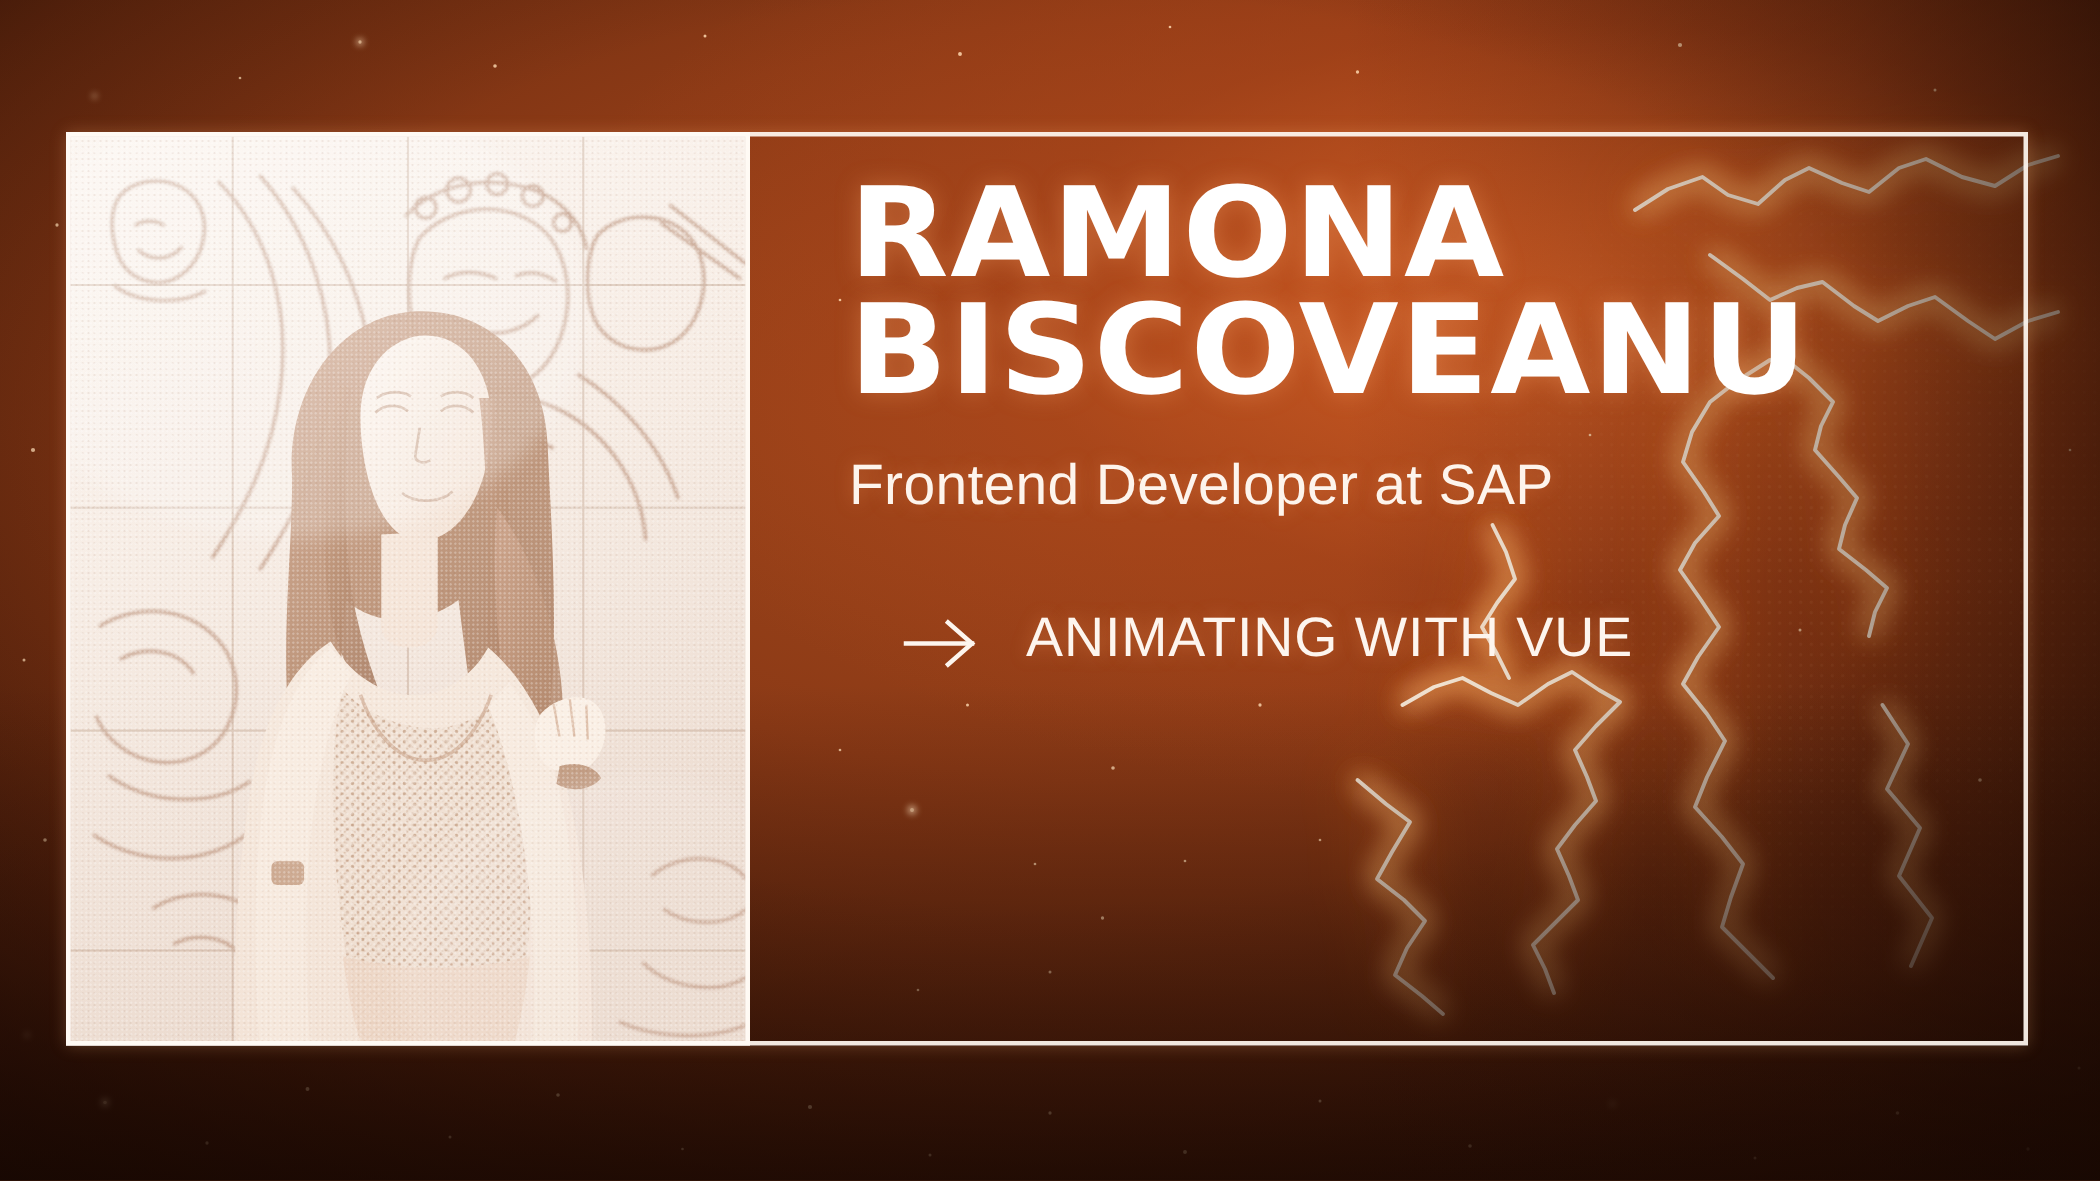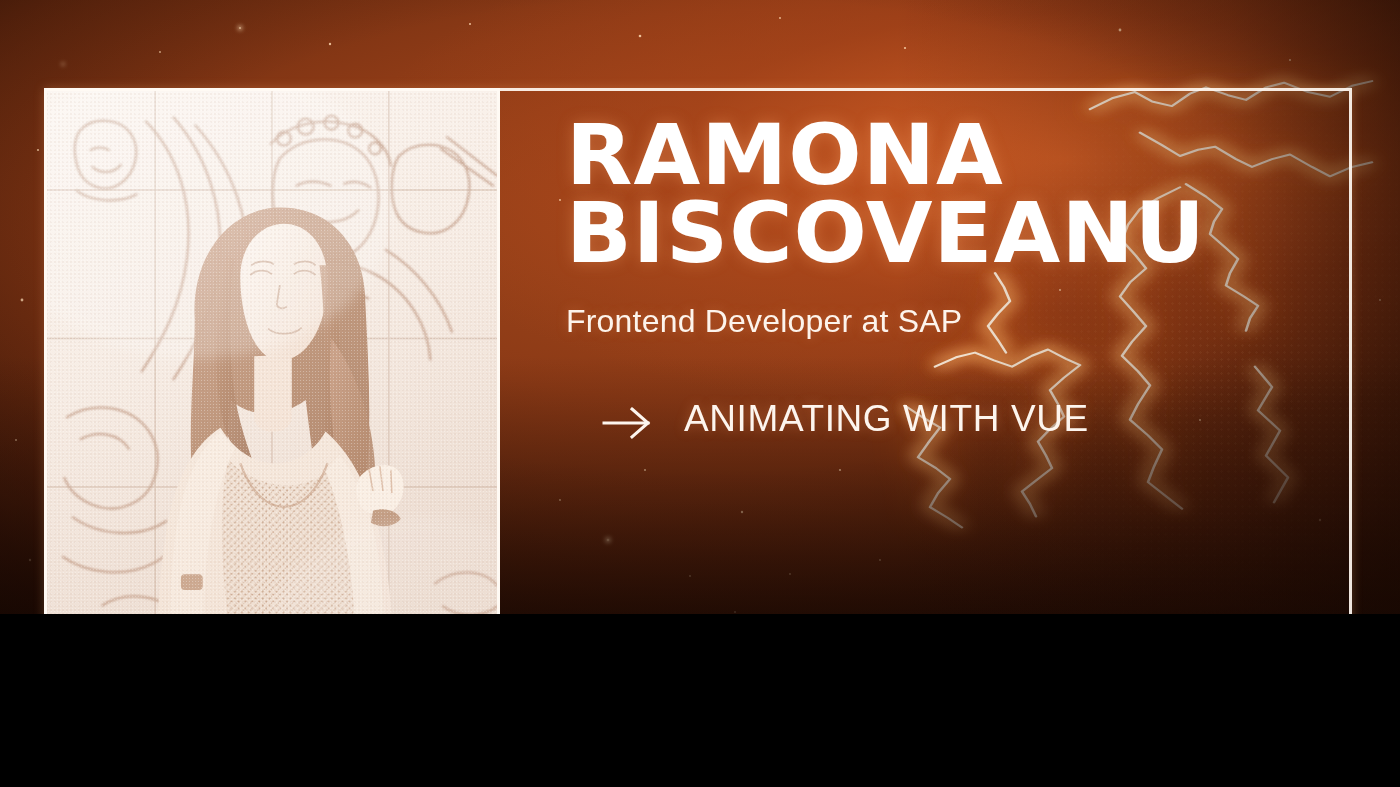--- a/index.html
+++ b/index.html
@@ -8,21 +8,21 @@
     padding: 0;
     background: #000;
   }
   body {
     font-family: "Liberation Sans", sans-serif;
   }
 
   #slide {
     position: relative;
     width: 1400px;
-    height: 614px;
+    height: 787px;
     overflow: hidden;
     background: #6b2c12;
   }
 
   
   .bg-base {
     position: absolute;
     inset: 0;
     background:
       radial-gradient(ellipse 70% 60% at 76% 26%,
@@ -151,21 +151,21 @@
     text-shadow: 0 0 16px rgba(255,170,110,0.35);
   }
   .name-line.second {
     margin-top: 2px;
   }
   .role {
     margin-top: 30px;
     color: #fdf4ec;
     font-family: "Liberation Sans", sans-serif;
     font-weight: 300;
-    font-size: 32px;
+    font-size: 38px;
     letter-spacing: 0.2px;
     text-shadow: 0 0 12px rgba(255,160,100,0.35);
   }
   .talk-row {
     display: flex;
     align-items: flex-end;
     margin-top: 58px;
     margin-left: 36px;
   }
   .arrow-icon {

